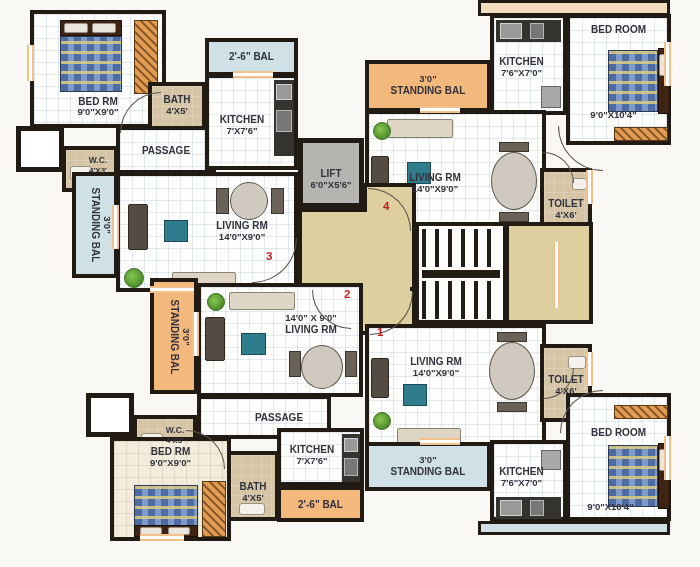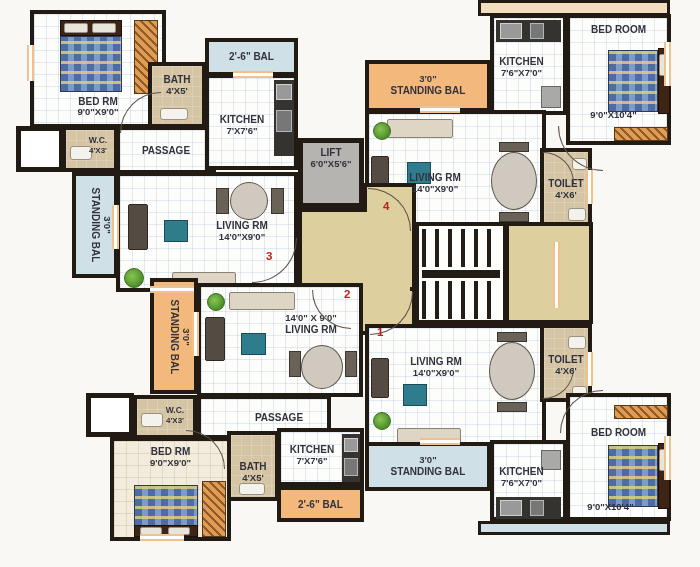--- a/index.html
+++ b/index.html
@@ -6,21 +6,21 @@
   #plan{position:relative;width:700px;height:567px;background:#faf8f5;overflow:hidden;}
   .room{position:absolute;box-sizing:border-box;border:4px solid #221b13;}
   .grid{background-color:#fdfdfc;background-image:
     linear-gradient(rgba(110,145,180,.18) 1px, transparent 1px),
     linear-gradient(90deg, rgba(110,145,180,.18) 1px, transparent 1px);
     background-size:12px 12px;}
   .grid-cream{background-color:#f3ecdc;background-image:
     linear-gradient(rgba(150,140,110,.20) 1px, transparent 1px),
     linear-gradient(90deg, rgba(150,140,110,.20) 1px, transparent 1px);
     background-size:12px 12px;}
-  .tan{background:#d5c5a5;background-image:linear-gradient(rgba(255,255,255,.18) 1px, transparent 1px),linear-gradient(90deg, rgba(255,255,255,.18) 1px, transparent 1px);background-size:10px 10px;}
+  .tan{background:#d5c5a5;background-image:linear-gradient(rgba(255,255,255,.18) 1px, transparent 1px),linear-gradient(90deg, rgba(255,255,255,.18) 1px, transparent 1px);background-size:10px 10px;margin-top:20px;}
   .beige{background:#ddcf9e;}
   .blue{background:#cfe0e7;}
   .orange{background:#f3b87c;}
   .gray{background:#b5b4b0;}
   .white{background:#ffffff;}
   .patch{position:absolute;background:#ddcf9e;}
   .lbl{position:absolute;font-weight:bold;color:#32323c;text-align:center;line-height:1.15;font-size:10px;white-space:nowrap;z-index:5;}
   .lbl span{display:block;}
   .lbl .d{font-size:9.5px;}
   .sm{font-size:8.5px;}
@@ -175,21 +175,21 @@
   <div class="room tan" style="left:540px;top:148px;width:52px;height:78px;">
     <div class="fur fix" style="left:28px;top:6px;width:15px;height:12px;"></div>
     <div class="fur fix" style="left:24px;top:56px;width:18px;height:13px;"></div>
     <div class="lbl" style="left:0;right:0;top:26px;">
       <span>TOILET</span>
       <span class="d">4'X6'</span>
     </div>
   </div>
 
   <div class="room gray" style="left:298px;top:138px;width:66px;height:70px;border-width:5px;">
-    <div class="lbl" style="left:0;right:0;top:4px;">
+    <div class="lbl" style="left:0;right:0;top:25px;">
       <span>LIFT</span>
       <span class="d">6'0"X5'6"</span>
     </div>
   </div>
   <div class="room beige" style="left:298px;top:208px;width:66px;height:79px;"></div>
   <div class="room beige" style="left:363px;top:183px;width:53px;height:150px;"></div>
   <div class="room beige" style="left:350px;top:287px;width:66px;height:48px;"></div>
   <div class="patch" style="left:340px;top:212px;width:70px;height:118px;"></div>
   <div class="room" style="left:415px;top:222px;width:92px;height:102px;background:#fdfdfb;">
     <div class="flight" style="top:3px;height:38px;"></div>

